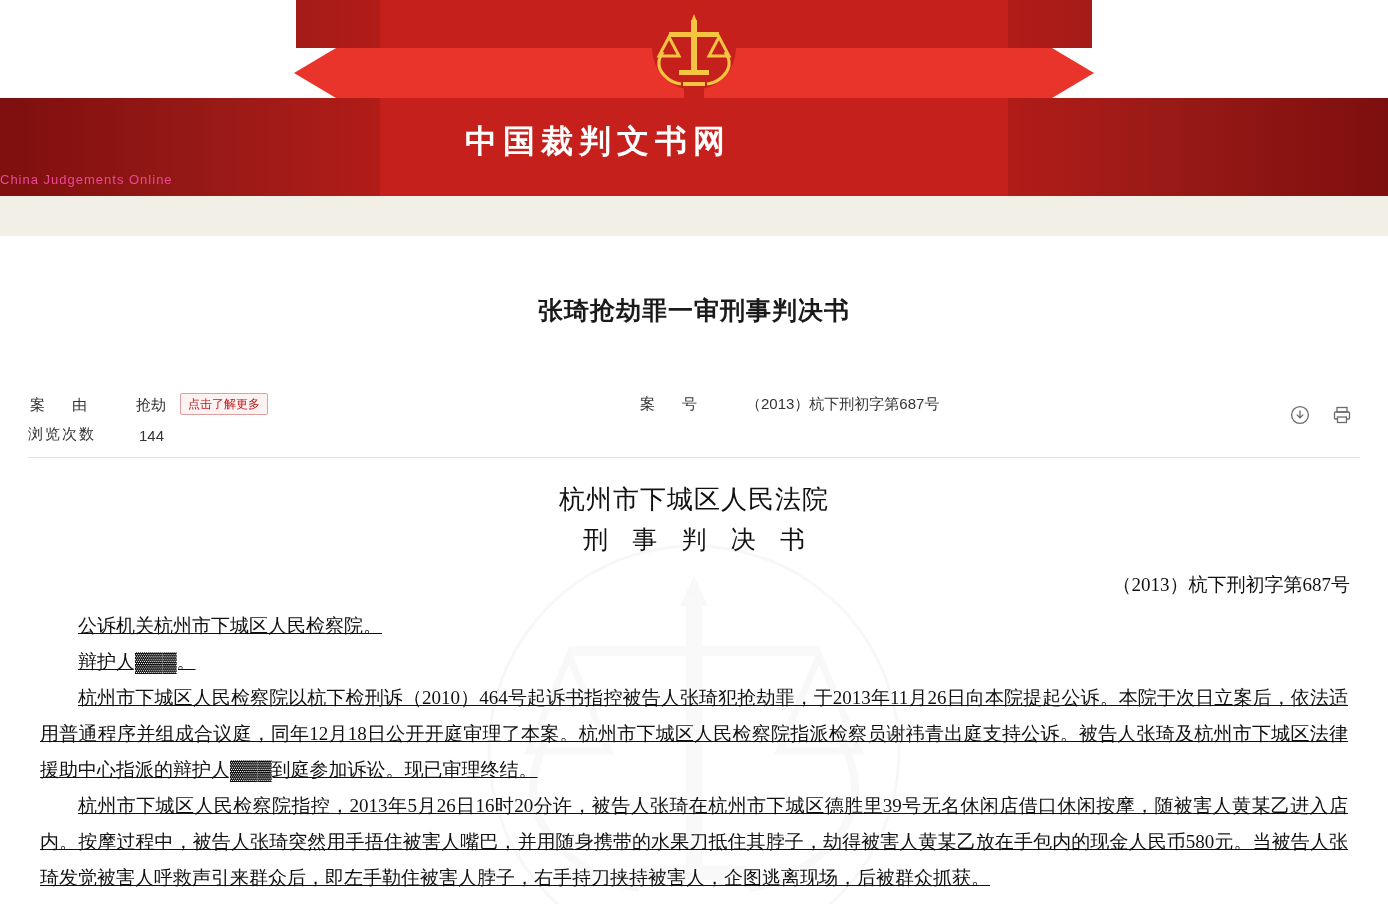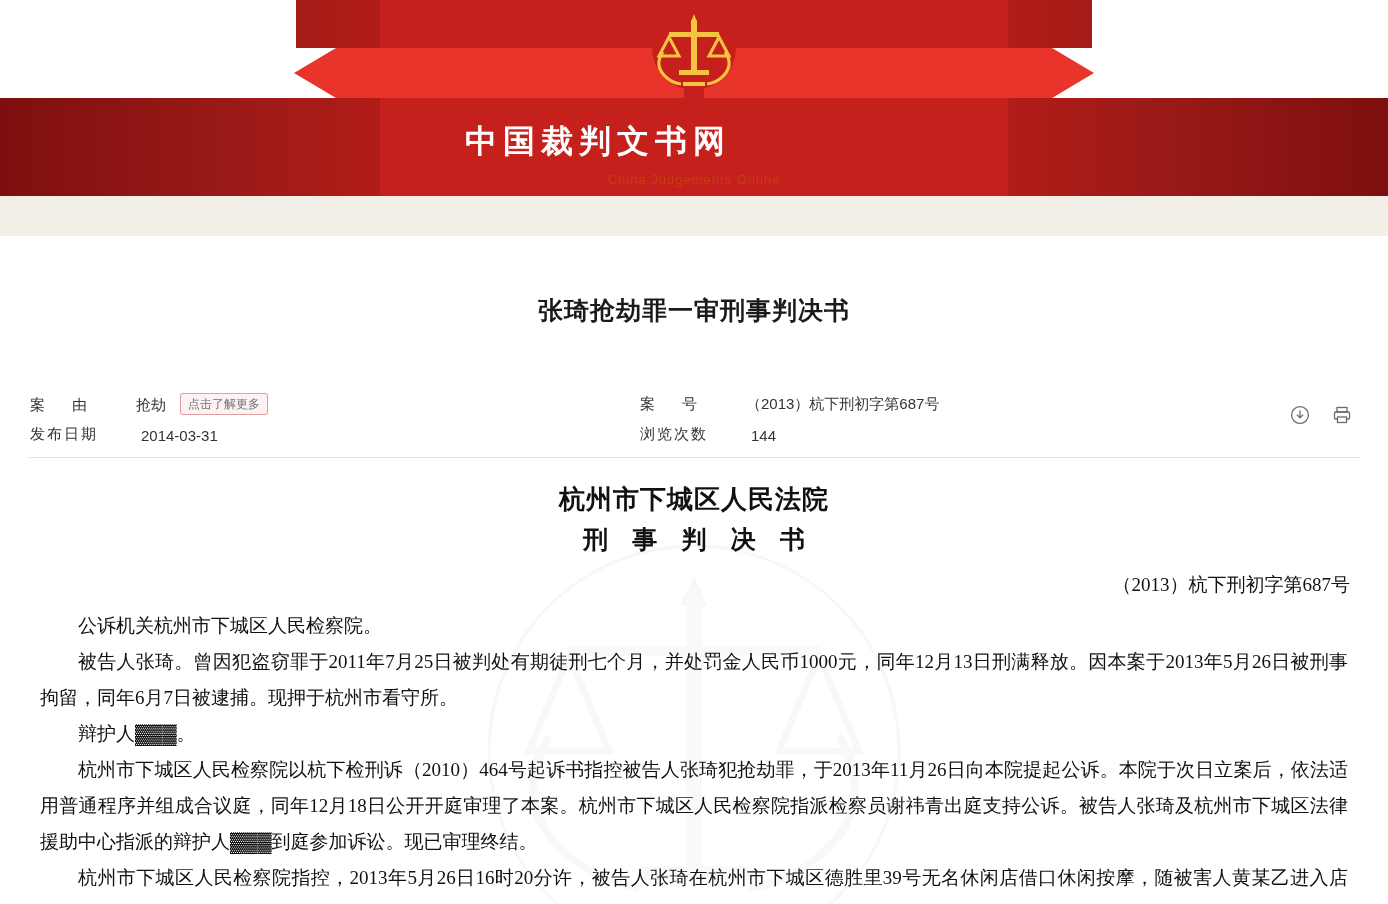--- a/index.html
+++ b/index.html
@@ -131,24 +131,24 @@
     font-weight: bold;
     font-size: 32px;
     letter-spacing: 6px;
     color: #ffffff;
   }
   .site-subtitle {
     position: absolute;
     left: 0;
     top: 172px;
     width: 1388px;
-    text-align: center;
+    text-align: left;
     font-size: 13px;
     letter-spacing: 1px;
-    color: #c2410c;
+    color: #ec4899;
   }
 
   
   .doc {
     position: relative;
     width: 1388px;
     height: 668px;
     background: #ffffff;
     overflow: hidden;
   }
@@ -196,21 +196,21 @@
   .meta-value {
     color: #333;
     white-space: nowrap;
     margin-left: 35px;
   }
   .more-tag {
     display: inline-block;
     margin-left: 14px;
     border: 1px solid #e0a0a0;
     background: #fdf2f2;
-    color: #737373;
+    color: #b91c1c;
     font-size: 12px;
     line-height: 1;
     padding: 4px 7px;
     border-radius: 2px;
     white-space: nowrap;
   }
   .meta-icons {
     position: absolute;
     right: 8px;
     top: 16px;
@@ -225,21 +225,21 @@
     color: #6b6b6b;
   }
   .divider {
     border-top: 1px solid #e3e3e3;
     margin: 8px 0 0 0;
   }
 
   .court-head {
     text-align: center;
     font-family: "Liberation Serif", "DejaVu Serif", serif;
-    font-weight: bold;
+    font-weight: normal;
     color: #111;
     margin-top: 24px;
   }
   .court-name {
     font-size: 26px;
     letter-spacing: 1px;
   }
   .court-doc-type {
     font-size: 25px;
     letter-spacing: 9px;
@@ -260,20 +260,21 @@
     font-size: 19px;
     line-height: 36px;
     color: #111;
     margin-top: 10px;
     padding: 0 12px;
     text-align: justify;
   }
   .body-text p {
     margin: 0;
     text-indent: 2em;
+    text-decoration: underline;
   }
 
   
   .watermark {
     position: absolute;
     left: 50%;
     top: 300px;
     transform: translateX(-50%);
     width: 430px;
     height: 430px;
@@ -345,24 +346,20 @@
           <span class="meta-value">抢劫</span>
           <span class="more-tag">点击了解更多</span>
         </div>
         <div class="cell">
           <span class="meta-label">案　号</span>
           <span class="meta-value">（2013）杭下刑初字第687号</span>
         </div>
       </div>
 
       <div class="meta-row">
-        <div class="cell meta-left">
-          <span class="meta-label tight">发布日期</span>
-          <span class="meta-value">2014-03-31</span>
-        </div>
         <div class="cell">
           <span class="meta-label tight">浏览次数</span>
           <span class="meta-value">144</span>
         </div>
       </div>
 
       <div class="meta-icons">
         <span class="icon-btn">
           <svg viewBox="0 0 20 20" width="20" height="20" fill="none" stroke="#6b6b6b" stroke-width="1.3">
             <circle cx="10" cy="10" r="8.4"></circle>
@@ -383,19 +380,18 @@
 
     <div class="court-head">
       <div class="court-name">杭州市下城区人民法院</div>
       <div class="court-doc-type">刑 事 判 决 书</div>
     </div>
 
     <div class="case-no-right">（2013）杭下刑初字第687号</div>
 
     <div class="body-text">
       <p>公诉机关杭州市下城区人民检察院。</p>
-      <p>被告人张琦。曾因犯盗窃罪于2011年7月25日被判处有期徒刑七个月，并处罚金人民币1000元，同年12月13日刑满释放。因本案于2013年5月26日被刑事拘留，同年6月7日被逮捕。现押于杭州市看守所。</p>
       <p>辩护人▓▓▓。</p>
       <p>杭州市下城区人民检察院以杭下检刑诉（2010）464号起诉书指控被告人张琦犯抢劫罪，于2013年11月26日向本院提起公诉。本院于次日立案后，依法适用普通程序并组成合议庭，同年12月18日公开开庭审理了本案。杭州市下城区人民检察院指派检察员谢祎青出庭支持公诉。被告人张琦及杭州市下城区法律援助中心指派的辩护人▓▓▓到庭参加诉讼。现已审理终结。</p>
       <p>杭州市下城区人民检察院指控，2013年5月26日16时20分许，被告人张琦在杭州市下城区德胜里39号无名休闲店借口休闲按摩，随被害人黄某乙进入店内。按摩过程中，被告人张琦突然用手捂住被害人嘴巴，并用随身携带的水果刀抵住其脖子，劫得被害人黄某乙放在手包内的现金人民币580元。当被告人张琦发觉被害人呼救声引来群众后，即左手勒住被害人脖子，右手持刀挟持被害人，企图逃离现场，后被群众抓获。</p>
     </div>
   </div>
 </div>
 
 </body></html>

